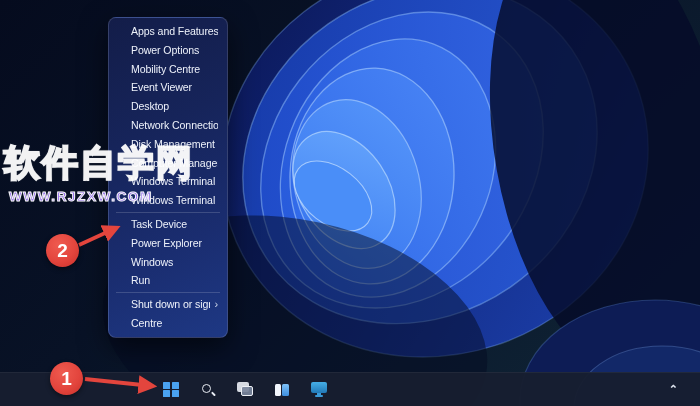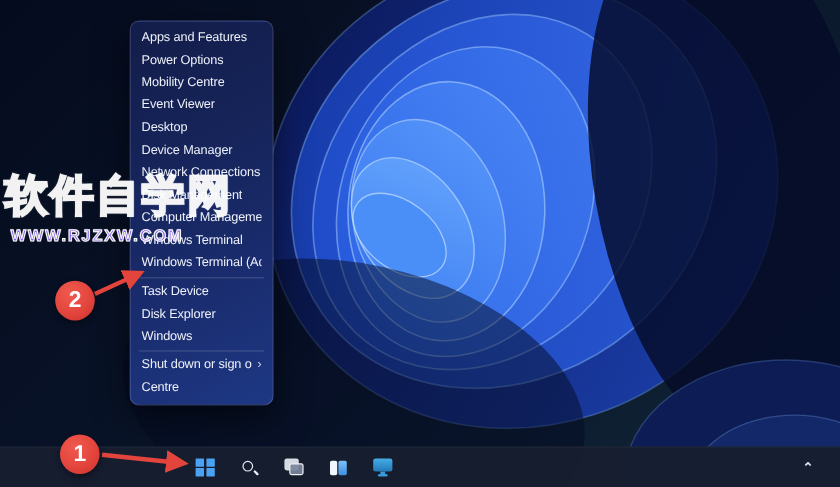--- a/index.html
+++ b/index.html
@@ -18,21 +18,21 @@
     border:1px solid rgba(255,255,255,0.14);
     border-radius:8px;
     box-shadow:0 10px 28px rgba(0,0,0,0.55);
   }
   .menu-item {
     height:18.8px; line-height:18.8px; padding:0 9px;
     font-size:10.6px; letter-spacing:-0.1px; color:#edf1fa;
     white-space:nowrap; display:flex; justify-content:space-between; align-items:center;
     cursor:default;
   }
-  .menu-item .mi-label { overflow:hidden; }
+  .menu-item .mi-label { overflow:hidden;margin-left:13px; }
   .mi-chevron { color:#ccd5ea; font-size:11px; line-height:1; padding-left:4px; }
   .menu-sep { height:1px; margin:2px 7px; background:rgba(255,255,255,0.16); }
 
   
   .watermark { position:absolute; left:4px; top:139px; z-index:4; opacity:0.95; pointer-events:none; }
   .wm-title {
     font-size:36px; font-weight:bold; letter-spacing:2px; color:#dd2a1d;
     -webkit-text-stroke:2px #ffffff;
     text-shadow:0 0 1px #fff, 0 0 2px #fff;
     font-family:"DejaVu Sans","Liberation Sans",sans-serif;
@@ -162,46 +162,46 @@
     <div class="menu-item">
         <span class="mi-label">Mobility Centre</span>
       </div>
     <div class="menu-item">
         <span class="mi-label">Event Viewer</span>
       </div>
     <div class="menu-item">
         <span class="mi-label">Desktop</span>
       </div>
     <div class="menu-item">
-        <span class="mi-label">Device Manager</span>
-      </div>
-    <div class="menu-item">
         <span class="mi-label">Network Connections</span>
       </div>
     <div class="menu-item">
         <span class="mi-label">Disk Management</span>
       </div>
     <div class="menu-item">
         <span class="mi-label">Computer Management</span>
       </div>
     <div class="menu-item">
         <span class="mi-label">Windows Terminal</span>
       </div>
     <div class="menu-item">
         <span class="mi-label">Windows Terminal (Admin)</span>
       </div>
     <div class="menu-sep"></div>
     <div class="menu-item">
         <span class="mi-label">Task Device</span>
       </div>
     <div class="menu-item">
-        <span class="mi-label">Disk Explorer</span>
+        <span class="mi-label">Power Explorer</span>
       </div>
     <div class="menu-item">
         <span class="mi-label">Windows</span>
+      </div>
+    <div class="menu-item">
+        <span class="mi-label">Run</span>
       </div>
     <div class="menu-sep"></div>
     <div class="menu-item">
       <span class="mi-label">Shut down or sign out</span>
       <span class="mi-chevron">›</span>
     </div>
     <div class="menu-item">
         <span class="mi-label">Centre</span>
       </div>
   </div>

